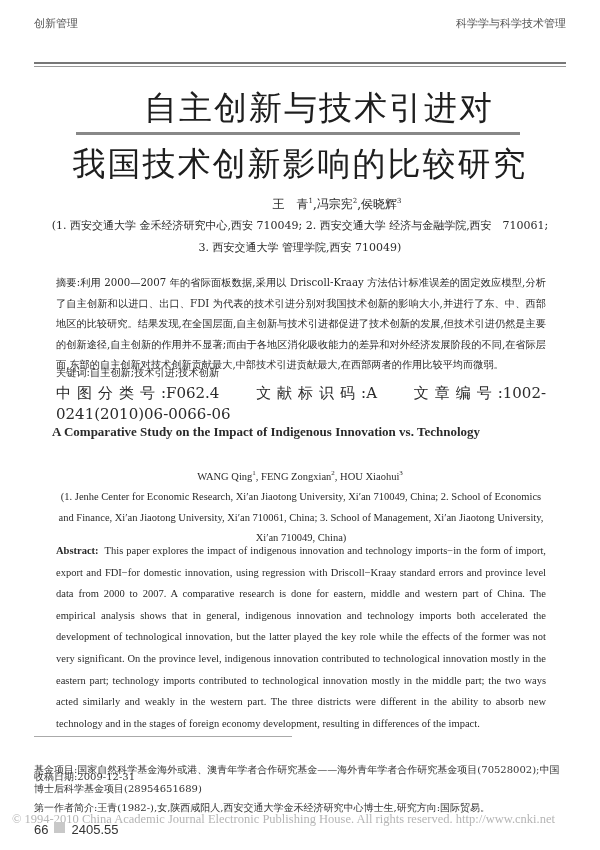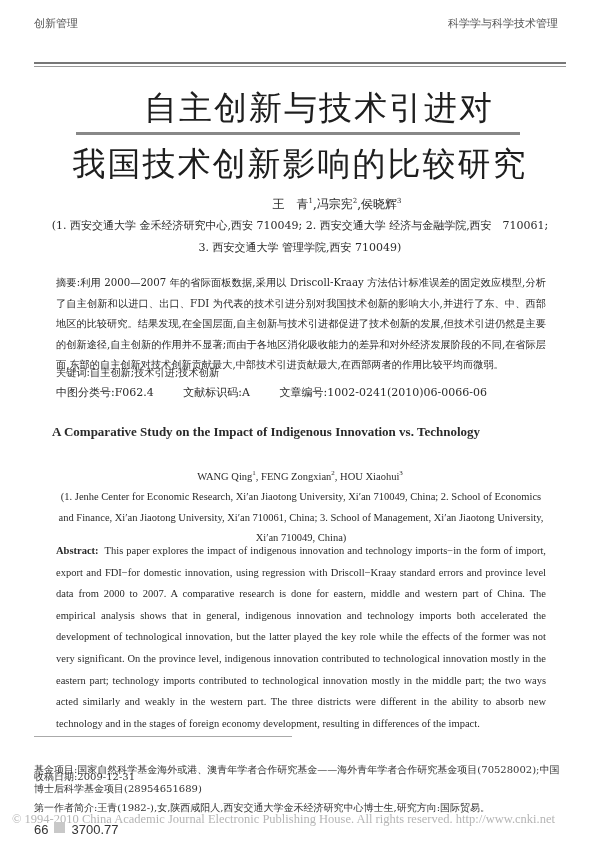--- a/index.html
+++ b/index.html
@@ -1,36 +1,36 @@
 <!DOCTYPE html>
 <html><head>
 <meta charset="utf-8">
 <style>
   html, body { margin: 0; padding: 0; background: #ffffff; }
   body { width: 600px; height: 850px; position: relative; overflow: hidden;
          font-family: "DejaVu Serif", "Liberation Serif", serif; color: #2a2a2a; }
   .abs { position: absolute; }
   .running-head { top: 12px; left: 34px; right: 34px; height: 22px; font-size: 11px; color: #555; }
   .running-head .left { position: absolute; left: 0; top: 4px; }
-  .running-head .right { position: absolute; right: 8px; top: 4px; }
+  .running-head .right { position: absolute; right: 0; top: 4px; }
   .head-rule { top: 62px; left: 34px; width: 532px; height: 0; border-top: 2px solid #777; }
   .head-rule2 { top: 66px; left: 34px; width: 532px; height: 0; border-top: 1px solid #999; }
   .title-cn { left: 0; width: 600px; text-align: center; font-family: "DejaVu Sans", "Liberation Sans", sans-serif; font-weight: normal; color: #1e1e1e; letter-spacing: 2px; }
   .title1 { top: 86px; font-size: 33px; margin-left: 19px; }
   .title-rule { top: 132px; left: 76px; width: 444px; border-top: 3px solid #888; }
   .title2 { top: 142px; font-size: 33px; }
   .center { left: 0; width: 600px; text-align: center; }
   .authors-cn { top: 196px; font-size: 12px; padding-left: 37px; }
   .affil-cn { font-size: 11px; }
   .affil-cn1 { top: 218px; }
   .affil-cn2 { top: 240px; }
   .block { left: 56px; width: 490px; font-size: 10.2px; line-height: 20.5px; text-align: justify; }
   .abstract-cn { top: 273px; }
   .keywords-cn { top: 363px; font-size: 10.2px; }
-  .classif { top: 383px; font-size: 11px; }
+  .classif { top: 383px; font-size: 15px; }
   .classif span { margin-right: 26px; }
   .title-en { top: 420px; left: 0; width: 532px; text-align: center; font-weight: bold; font-size: 13px; line-height: 23px; font-family: "Liberation Serif", serif; }
   .authors-en { top: 469px; font-size: 10.5px; font-family: "Liberation Serif", serif; }
   .affil-en { top: 487px; left: 56px; width: 490px; text-align: center; font-size: 10.5px; line-height: 20.5px; font-family: "Liberation Serif", serif; }
   .abstract-en { top: 540px; left: 56px; width: 490px; font-size: 10.5px; line-height: 21.6px; text-align: justify; font-family: "Liberation Serif", serif; }
   .abstract-en b { font-weight: bold; margin-top: 44px; }
   .foot-rule { top: 736px; left: 34px; width: 258px; border-top: 1px solid #aaa; }
   .footnotes { left: 34px; width: 530px; font-size: 10px; line-height: 19px; color: #333; }
   .fn1 { top: 767px; }
   .fn2 { top: 760px; }
@@ -86,14 +86,14 @@
 
 <div class="abs foot-rule"></div>
 <div class="abs footnotes fn1">收稿日期:2009-12-31</div>
 <div class="abs footnotes fn2">基金项目:国家自然科学基金海外或港、澳青年学者合作研究基金——海外青年学者合作研究基金项目(70528002);中国博士后科学基金项目(28954651689)</div>
 <div class="abs footnotes fn3">第一作者简介:王青(1982-),女,陕西咸阳人,西安交通大学金禾经济研究中心博士生,研究方向:国际贸易。</div>
 
 <div class="abs copyright">© 1994-2010 China Academic Journal Electronic Publishing House. All rights reserved.    http://www.cnki.net</div>
 <div class="abs pagefoot">
   <span>66</span>
   <span class="sq"></span>
-  <span>3700.77</span>
+  <span>2405.55</span>
 </div>
 
 </body></html>

